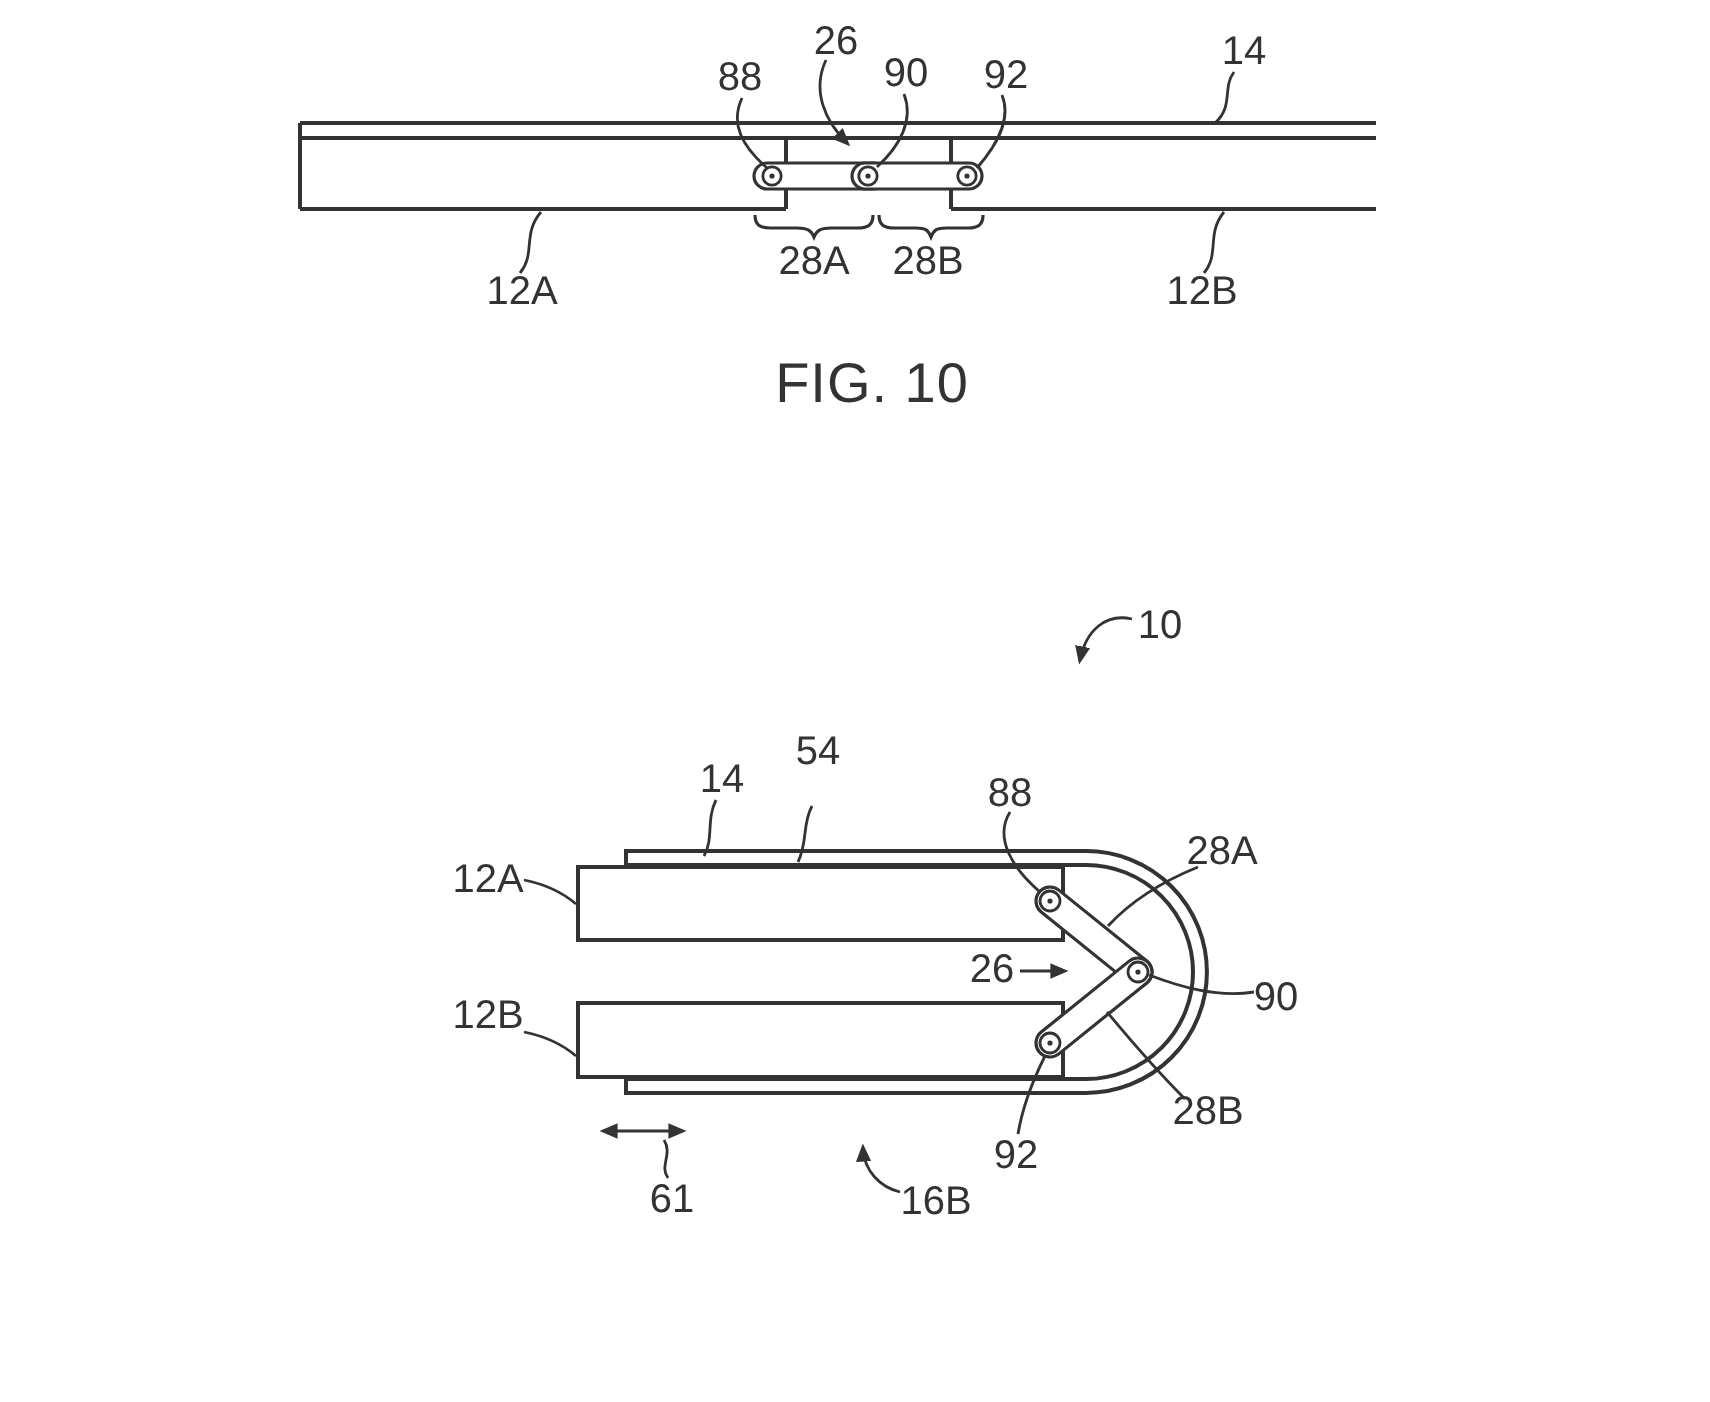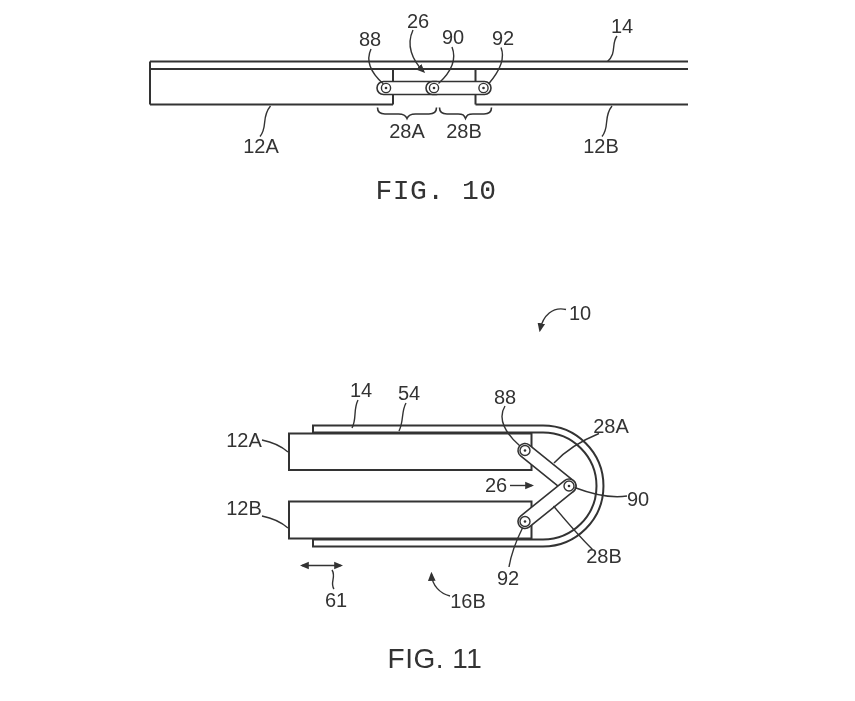--- a/index.html
+++ b/index.html
@@ -104,30 +104,29 @@
 
   <div class="lbl" style="left:370px; top:39px;">88</div>
   <div class="lbl" style="left:418px; top:21px;">26</div>
   <div class="lbl" style="left:453px; top:37px;">90</div>
   <div class="lbl" style="left:503px; top:38px;">92</div>
   <div class="lbl" style="left:622px; top:26px;">14</div>
   <div class="lbl" style="left:261px; top:146px;">12A</div>
   <div class="lbl" style="left:601px; top:146px;">12B</div>
   <div class="lbl" style="left:407px; top:131px;">28A</div>
   <div class="lbl" style="left:464px; top:131px;">28B</div>
-  <div class="caption" style="left:436px; top:192px;font-family:Liberation Mono, monospace;">FIG. 10</div>
+  <div class="caption" style="left:436px; top:192px;">FIG. 10</div>
 
   <div class="lbl" style="left:580px; top:313px;">10</div>
   <div class="lbl" style="left:361px; top:390px;">14</div>
-  <div class="lbl" style="left:409px; top:393px;">54</div>
+  <div class="lbl" style="left:409px; top:376px;">54</div>
   <div class="lbl" style="left:505px; top:397px;">88</div>
   <div class="lbl" style="left:611px; top:426px;">28A</div>
   <div class="lbl" style="left:496px; top:485px;">26</div>
   <div class="lbl" style="left:638px; top:499px;">90</div>
   <div class="lbl" style="left:244px; top:440px;">12A</div>
   <div class="lbl" style="left:244px; top:508px;">12B</div>
   <div class="lbl" style="left:604px; top:556px;">28B</div>
   <div class="lbl" style="left:508px; top:578px;">92</div>
   <div class="lbl" style="left:336px; top:600px;">61</div>
   <div class="lbl" style="left:468px; top:601px;">16B</div>
-  <div class="caption" style="left:435px; top:659px;">FIG. 11</div>
 
 </div>
 
 </body></html>

